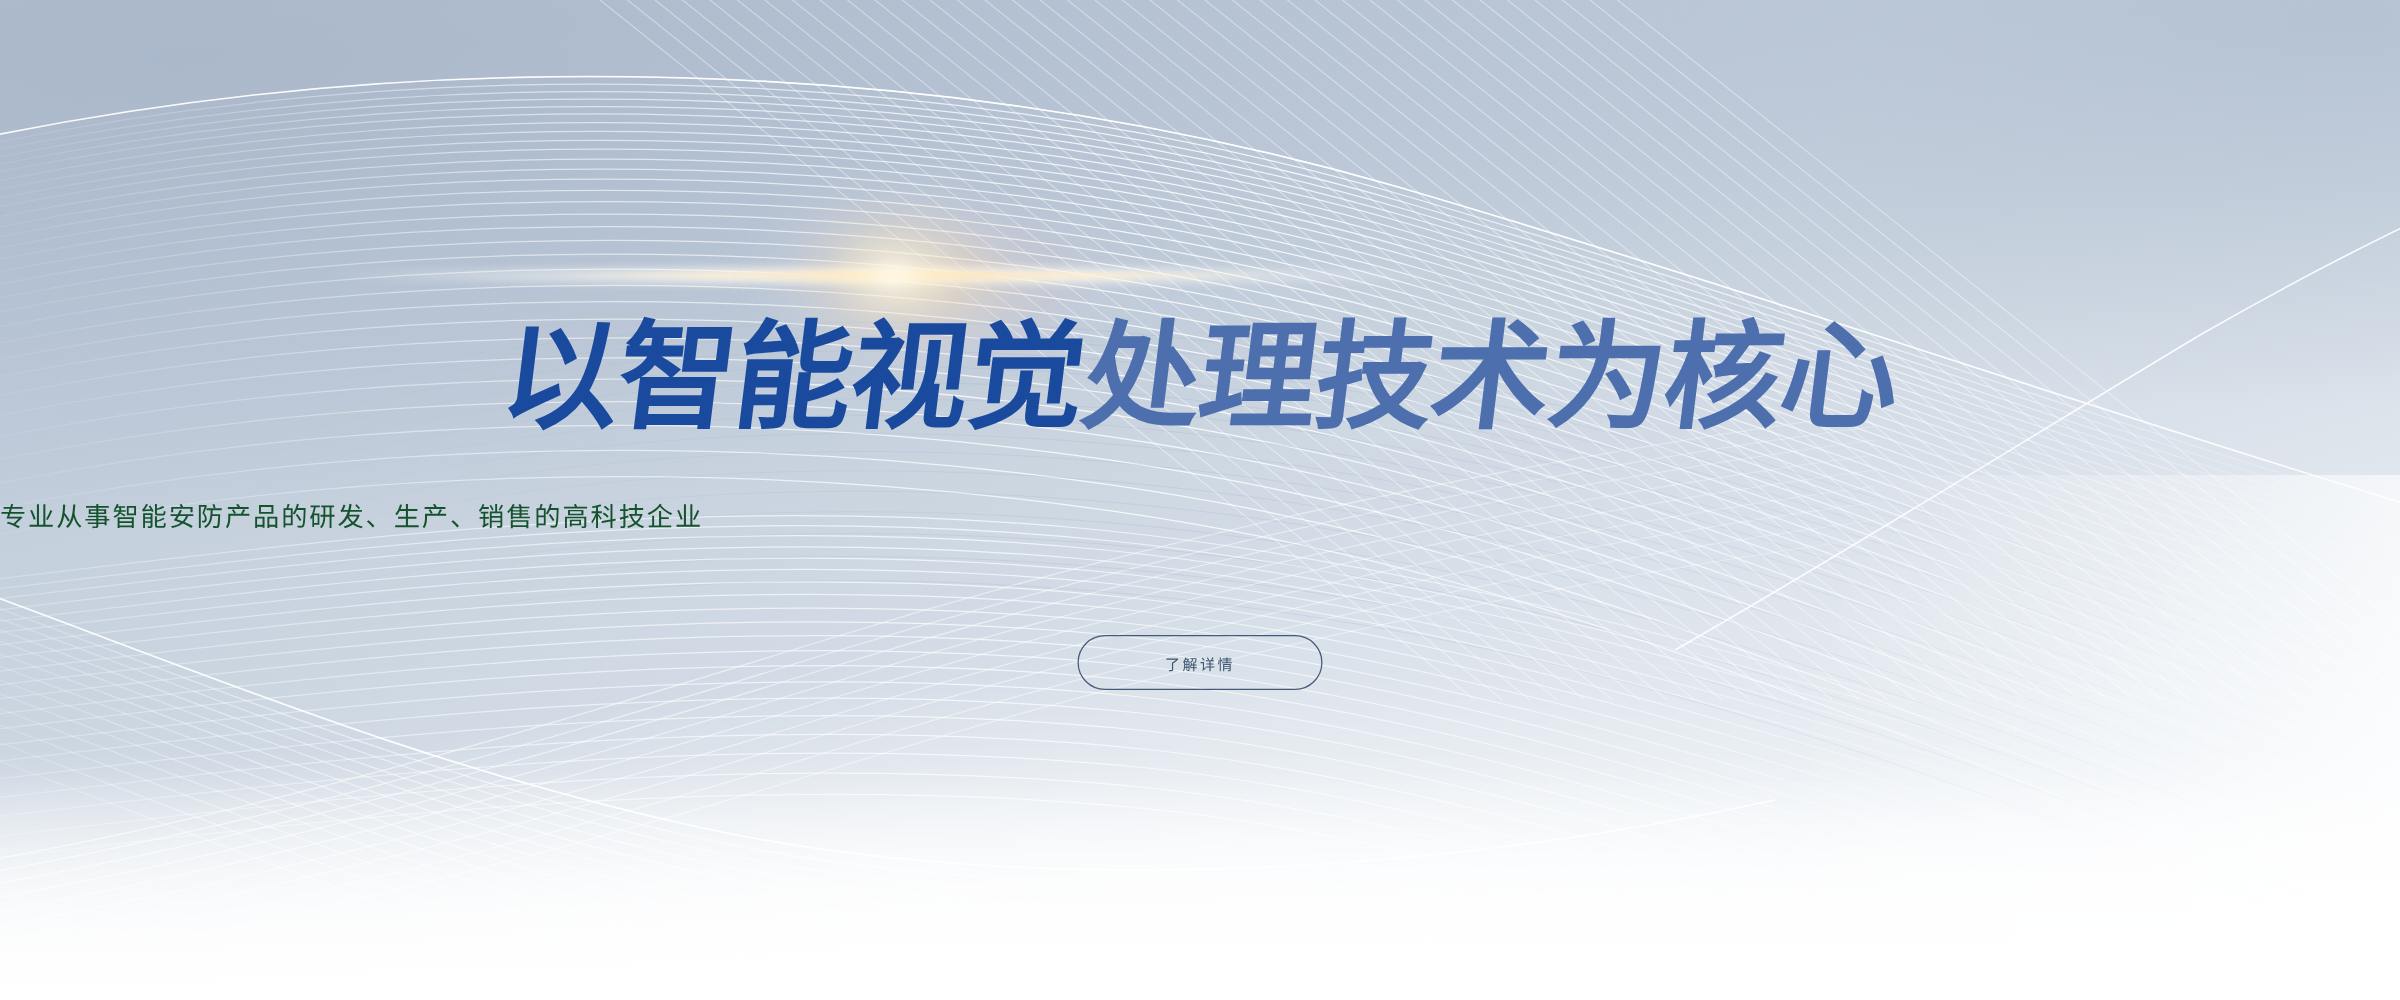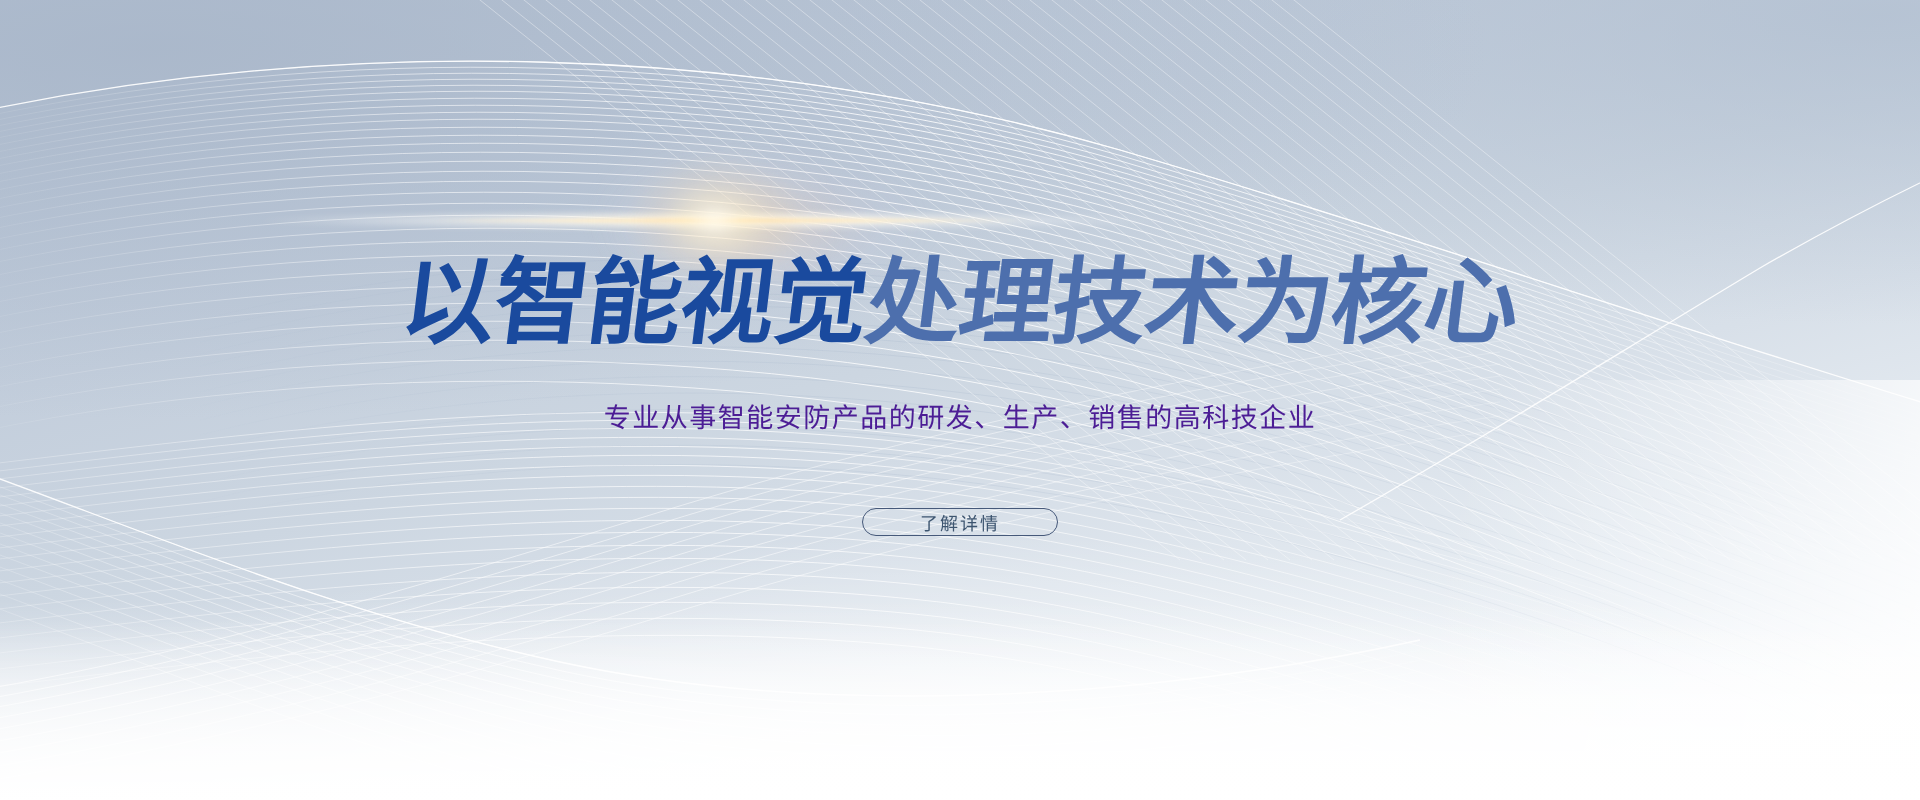--- a/index.html
+++ b/index.html
@@ -134,48 +134,47 @@
     display:inline-block;
     font-weight:900;
   }
   .headline .seg-a { color:#1a4a9e; }
   .headline .seg-b { color:#4d6fad; }
 
   .subtitle {
     position:absolute;
     left:0; right:0;
     top:402px;
-    text-align:center;
     white-space:nowrap;
-    font-size:27px;
+    font-size:21px;
     line-height:1.2;
     letter-spacing:1.5px;
-    color:#4c1d95;
+    color:#14532d;
     font-weight:400;
     font-family:"DejaVu Sans","Liberation Sans",sans-serif;
   }
 
   .cta-wrap {
     position:absolute;
     left:0; right:0;
     top:508px;
     display:flex;
     justify-content:center;
   }
   .cta-button {
     display:flex;
     align-items:center;
     justify-content:center;
     width:196px;
-    height:28px;
+    height:44px;
     border:1.6px solid #46597a;
     border-radius:22px;
     background:transparent;
     color:#3d5570;
-    font-size:18px;
+    font-size:12px;
     letter-spacing:2px;
     font-weight:400;
     cursor:pointer;
     font-family:"DejaVu Sans","Liberation Sans",sans-serif;
     transition:background .2s, color .2s;
   }
 
   
   .bottom-fade {
     position:absolute;

